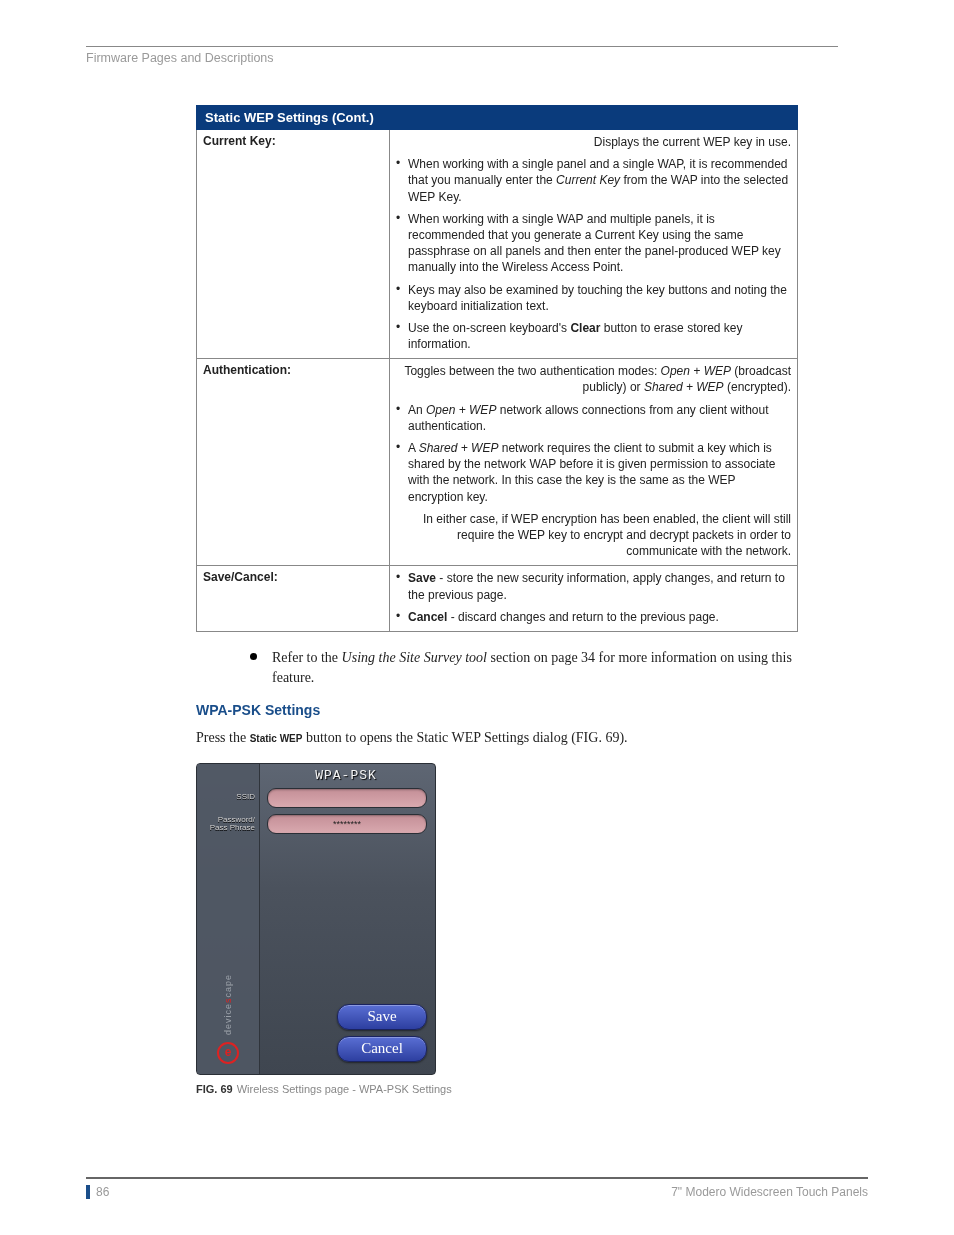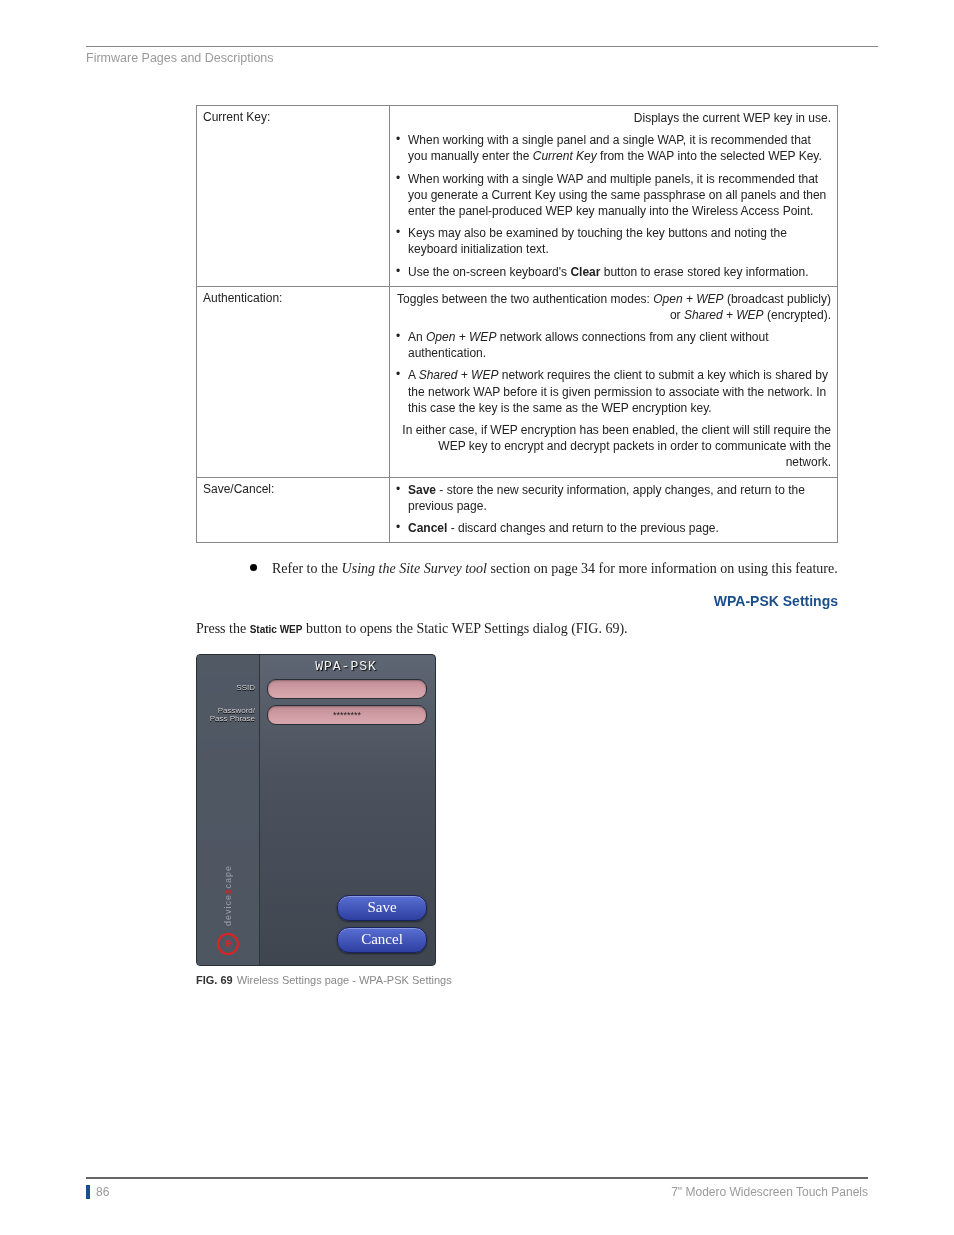--- a/index.html
+++ b/index.html
@@ -5,21 +5,21 @@
   body {
     margin: 0;
     padding: 0;
     background: #fff;
     font-family: Arial, Helvetica, sans-serif;
     font-size: 13px;
     color: #222;
     width: 954px;
   }
   .page {
-    padding: 46px 76px 30px 86px;
+    padding: 46px 116px 30px 86px;
     position: relative;
     box-sizing: border-box;
     min-height: 1235px;
   }
   .top-rule {
     border-top: 1px solid #888;
     margin-bottom: 4px;
   }
   .header-line {
     color: #9a9a9a;
@@ -44,21 +44,21 @@
     font-size: 13px;
     border: 1px solid #0a3b7c;
   }
   table.settings td {
     border: 1px solid #888;
     padding: 4px 6px 6px 6px;
     vertical-align: top;
   }
   table.settings td.label {
     width: 180px;
-    font-weight: normal;
+    font-weight: bold;
     font-size: 12px;
   }
   .cell-p { margin: 0 0 6px 0; line-height: 1.35; text-align: right; }
   .cell-p:last-child { margin-bottom: 0; }
   .bullet-row { display:flex; margin: 0 0 6px 0; }
   .bullet-row:last-child { margin-bottom:0; }
   .bullet-row .bm { width:12px; flex:0 0 12px; }
   .bullet-row .bt { flex:1; line-height:1.35; }
   .italic { font-style: italic; }
   .bold { font-weight: bold; }
@@ -86,21 +86,20 @@
     height: 7px;
     background: #000;
     border-radius: 50%;
   }
 
   .section-heading {
     color: #1a4e8a;
     font-weight: bold;
     font-size: 14px;
     margin: 12px 0 10px 0;
-    text-align: right;
   }
   .body-text {
     font-family: Georgia, 'Times New Roman', serif;
     font-size: 14px;
     margin: 0 0 14px 0;
     line-height: 1.45;
   }
 
   
   .dialog {
@@ -218,20 +217,23 @@
 </head>
 <body>
 
 <div class="page">
   <div class="top-rule"></div>
   <div class="header-line">Firmware Pages and Descriptions</div>
 
   <div class="content">
     <table class="settings">
       <tbody>
+          <tr>
+            <th class="title" colspan="2">Static WEP Settings (Cont.)</th>
+          </tr>
 
       <tr>
         <td class="label">Current Key:</td>
         <td>
           <p class="cell-p">Displays the current WEP key in use.</p>
           <div class="bullet-row">
                 <div class="bm">•</div>
                 <div class="bt">
             <span>When working with a single panel and a single WAP, it is recommended that you manually enter the </span><span class="italic">Current Key</span><span> from the WAP into the selected WEP Key.</span>
           </div>

